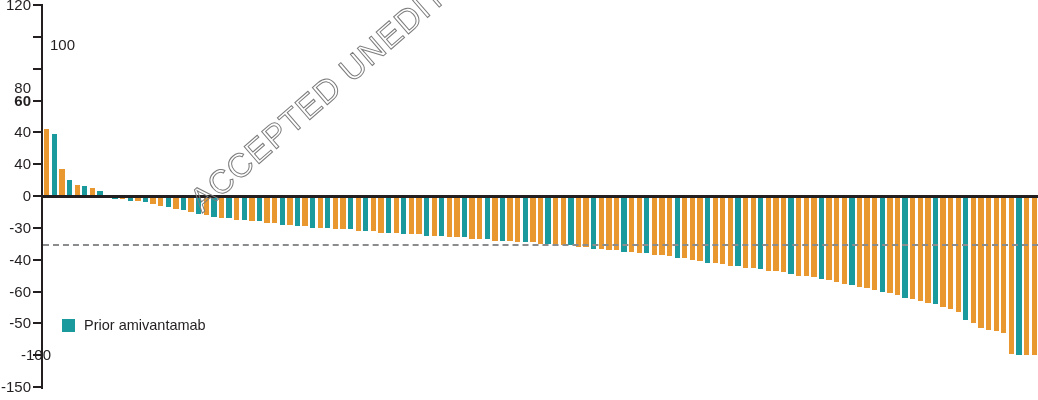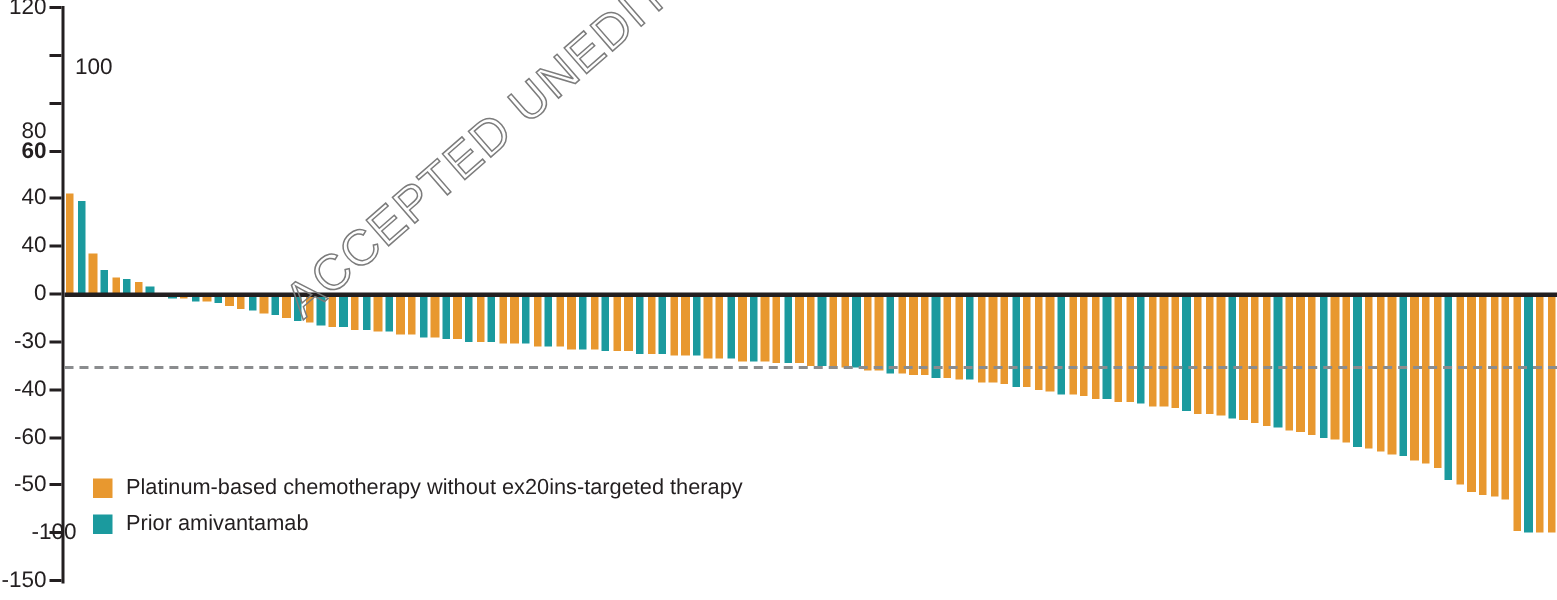--- a/index.html
+++ b/index.html
@@ -291,22 +291,18 @@
     <div class="ref-line" id="ref-line-threshold" style="top: 243.75px;"></div>
     <div class="zero-line" id="zero-line" style="top: 195px;"></div>
   </div>
 
   <div id="watermark">
     <div class="wm-text">ACCEPTED UNEDITED MANUSCRIPT</div>
   </div>
 
   <div id="legend">
     <div class="legend-row">
-      <span class="legend-swatch" id="sw0" style="background: rgb(232, 152, 47);"></span>
-      <span class="legend-label">Platinum-based chemotherapy without ex20ins-targeted therapy</span>
-    </div>
-    <div class="legend-row">
       <span class="legend-swatch" id="sw1" style="background: rgb(27, 154, 158);"></span>
       <span class="legend-label">Prior amivantamab</span>
     </div>
   </div>
 
 </div>
 
 </body></html>

